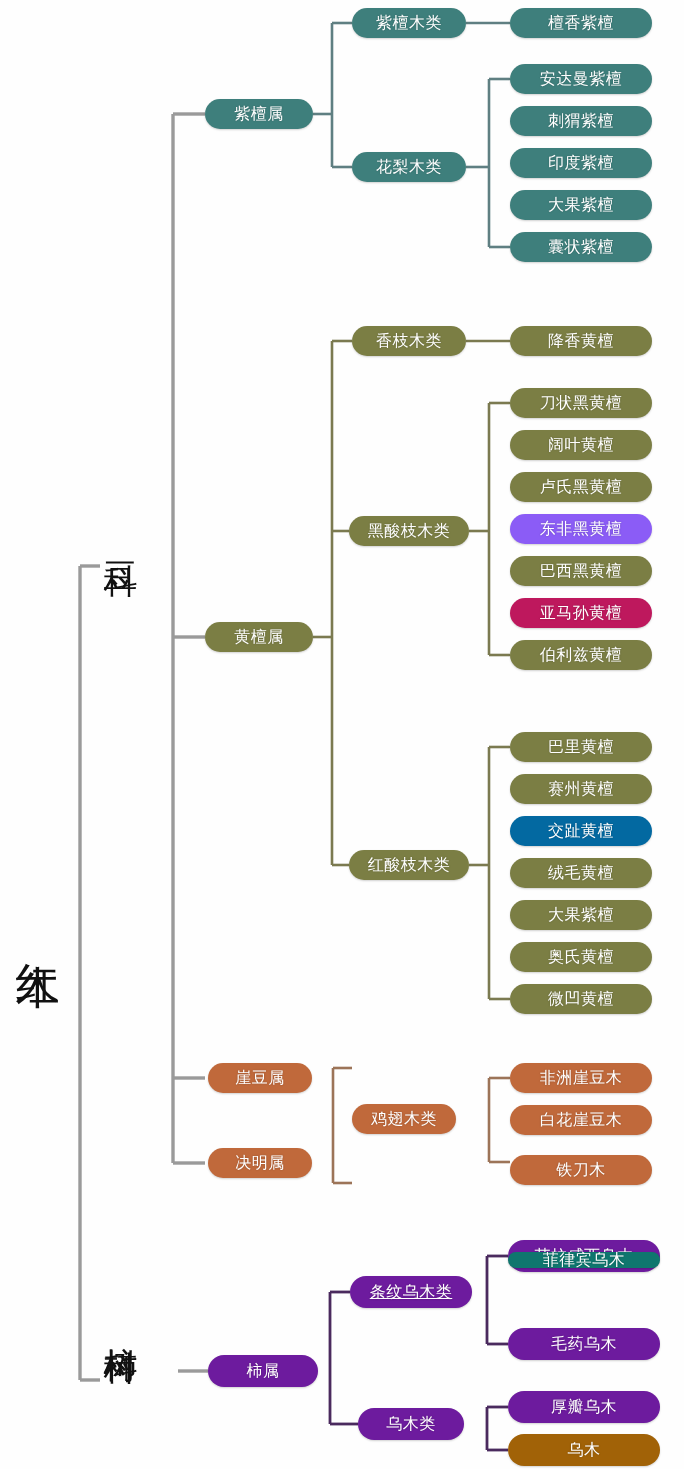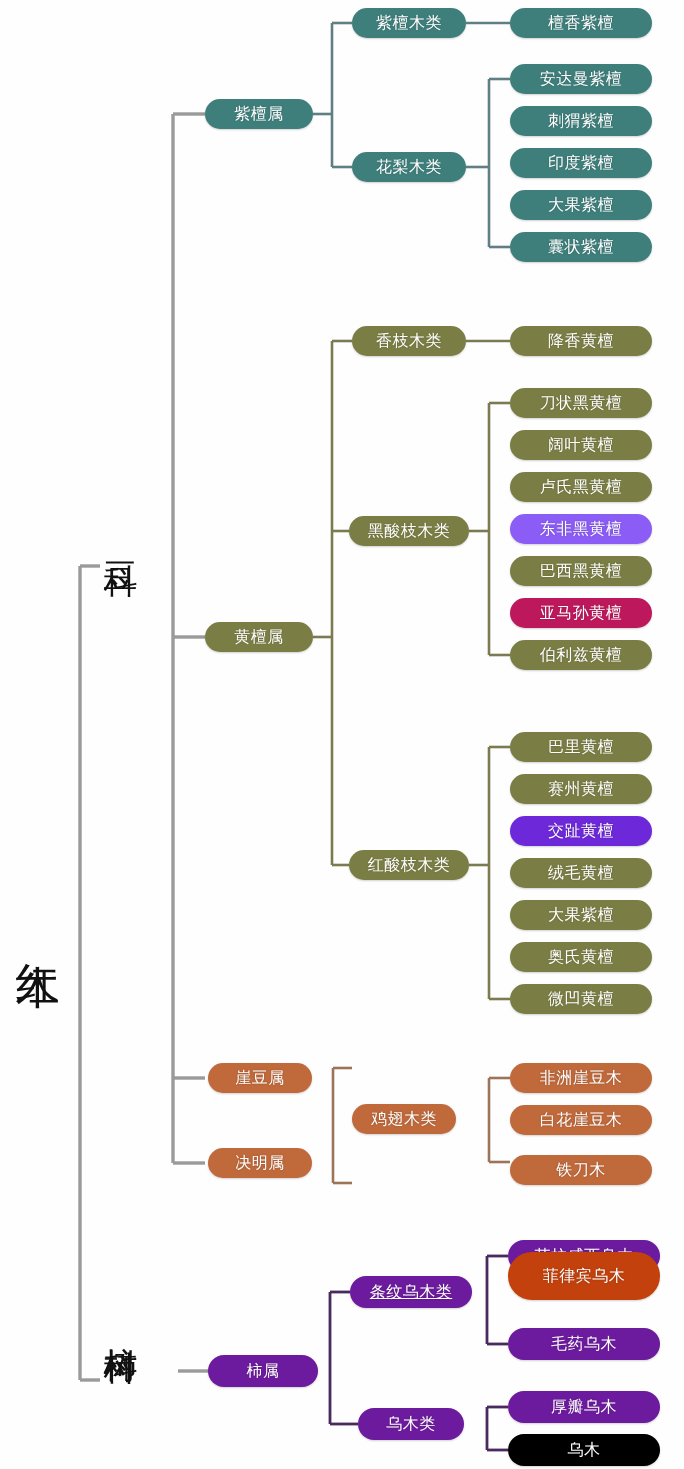--- a/index.html
+++ b/index.html
@@ -165,37 +165,37 @@
       <div class="node" style="left: 510px; top: 326px; width: 142px; height: 30px; font-size: 16px; background: rgb(123, 126, 68);">降香黄檀</div>
       <div class="node" style="left: 510px; top: 388px; width: 142px; height: 30px; font-size: 16px; background: rgb(123, 126, 68);">刀状黑黄檀</div>
       <div class="node" style="left: 510px; top: 430px; width: 142px; height: 30px; font-size: 16px; background: rgb(123, 126, 68);">阔叶黄檀</div>
       <div class="node" style="left: 510px; top: 472px; width: 142px; height: 30px; font-size: 16px; background: rgb(123, 126, 68);">卢氏黑黄檀</div>
       <div class="node" style="left: 510px; top: 514px; width: 142px; height: 30px; font-size: 16px; background: #8b5cf6;">东非黑黄檀</div>
       <div class="node" style="left: 510px; top: 556px; width: 142px; height: 30px; font-size: 16px; background: rgb(123, 126, 68);">巴西黑黄檀</div>
       <div class="node" style="left: 510px; top: 598px; width: 142px; height: 30px; font-size: 16px; background: #be185d;">亚马孙黄檀</div>
       <div class="node" style="left: 510px; top: 640px; width: 142px; height: 30px; font-size: 16px; background: rgb(123, 126, 68);">伯利兹黄檀</div>
       <div class="node" style="left: 510px; top: 732px; width: 142px; height: 30px; font-size: 16px; background: rgb(123, 126, 68);">巴里黄檀</div>
       <div class="node" style="left: 510px; top: 774px; width: 142px; height: 30px; font-size: 16px; background: rgb(123, 126, 68);">赛州黄檀</div>
-      <div class="node" style="left: 510px; top: 816px; width: 142px; height: 30px; font-size: 16px; background: #6d28d9;">交趾黄檀</div>
+      <div class="node" style="left: 510px; top: 816px; width: 142px; height: 30px; font-size: 16px; background: #0369a1;">交趾黄檀</div>
       <div class="node" style="left: 510px; top: 858px; width: 142px; height: 30px; font-size: 16px; background: rgb(123, 126, 68);">绒毛黄檀</div>
       <div class="node" style="left: 510px; top: 900px; width: 142px; height: 30px; font-size: 16px; background: rgb(123, 126, 68);">大果紫檀</div>
       <div class="node" style="left: 510px; top: 942px; width: 142px; height: 30px; font-size: 16px; background: rgb(123, 126, 68);">奥氏黄檀</div>
       <div class="node" style="left: 510px; top: 984px; width: 142px; height: 30px; font-size: 16px; background: rgb(123, 126, 68);">微凹黄檀</div>
       <div class="node" style="left: 208px; top: 1063px; width: 104px; height: 30px; font-size: 16px; background: rgb(192, 105, 59);">崖豆属</div>
       <div class="node" style="left: 208px; top: 1148px; width: 104px; height: 30px; font-size: 16px; background: rgb(192, 105, 59);">决明属</div>
       <div class="node" style="left: 352px; top: 1104px; width: 104px; height: 30px; font-size: 16px; background: rgb(192, 105, 59);">鸡翅木类</div>
       <div class="node" style="left: 510px; top: 1063px; width: 142px; height: 30px; font-size: 16px; background: rgb(192, 105, 59);">非洲崖豆木</div>
       <div class="node" style="left: 510px; top: 1105px; width: 142px; height: 30px; font-size: 16px; background: rgb(192, 105, 59);">白花崖豆木</div>
       <div class="node" style="left: 510px; top: 1147px; width: 142px; height: 30px; font-size: 16px; background: rgb(192, 105, 59); margin-top: 8px;">铁刀木</div>
       <div class="node" style="left: 208px; top: 1355px; width: 110px; height: 32px; font-size: 16px; background: rgb(109, 27, 158);">柿属</div>
       <div class="node" style="left: 350px; top: 1276px; width: 122px; height: 32px; font-size: 16px; background: rgb(109, 27, 158); text-decoration: underline;">条纹乌木类</div>
       <div class="node" style="left: 358px; top: 1408px; width: 106px; height: 32px; font-size: 16px; background: rgb(109, 27, 158);">乌木类</div>
       <div class="node" style="left: 508px; top: 1240px; width: 152px; height: 32px; font-size: 16px; background: rgb(109, 27, 158);">苏拉威西乌木</div>
-      <div class="node" style="left: 508px; top: 1252px; width: 152px; height: 48px; font-size: 16px; background: #c2410c;">菲律宾乌木</div>
+      <div class="node" style="left: 508px; top: 1252px; width: 152px; height: 16px; font-size: 16px; background: #0f766e;">菲律宾乌木</div>
       <div class="node" style="left: 508px; top: 1328px; width: 152px; height: 32px; font-size: 16px; background: rgb(109, 27, 158);">毛药乌木</div>
       <div class="node" style="left: 508px; top: 1391px; width: 152px; height: 32px; font-size: 16px; background: rgb(109, 27, 158);">厚瓣乌木</div>
-      <div class="node" style="left: 508px; top: 1434px; width: 152px; height: 32px; font-size: 16px; background: #000000;">乌木</div>
+      <div class="node" style="left: 508px; top: 1434px; width: 152px; height: 32px; font-size: 16px; background: #a16207;">乌木</div>
       <div class="root-label" style="left: 16px; top: 928px; font-size: 44px; color: rgb(17, 17, 17);">红木</div>
       <div class="root-label" style="left: 104px; top: 535px; font-size: 34px; color: rgb(17, 17, 17);">豆科</div>
       <div class="root-label" style="left: 104px; top: 1320px; font-size: 34px; color: rgb(17, 17, 17);">柿树科</div>
     </div>
 
 </div>
 
 </body></html>

